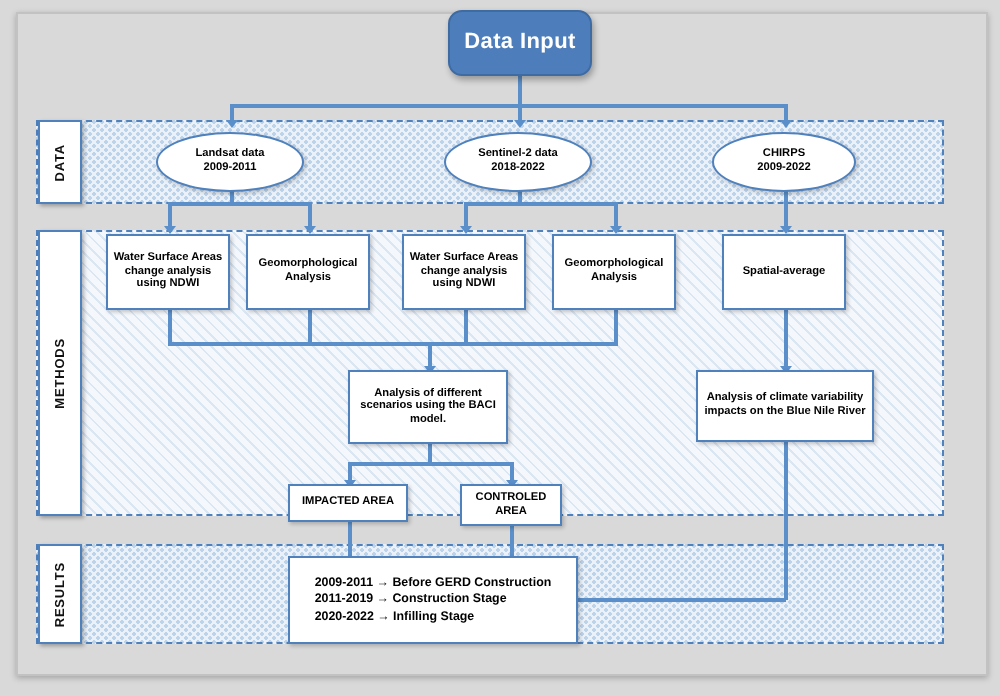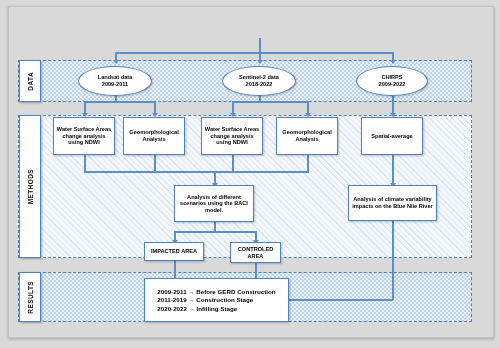--- a/index.html
+++ b/index.html
@@ -192,20 +192,23 @@
   <div class="ln lnv" style="left:255.4px;top:231px;height:11px;"></div>
   <div class="arrow" style="left:253.2px;top:240px;"></div>
 
   <div class="ln lnv" style="left:174px;top:261px;height:17px;"></div>
   <div class="ln lnv" style="left:255.4px;top:263px;height:15px;"></div>
 
   <div class="ln lnv" style="left:392px;top:221px;height:79px;"></div>
   <div class="ln lnh" style="left:289px;top:299px;width:104px;"></div>
   <div class="arrow-left" style="left:285px;top:296.8px;"></div>
 
+  <div class="node title-node" style="left:224px;top:5px;width:72px;height:33px;">
+    <span>Data Input</span>
+  </div>
 
   <div class="node ellipse" style="left:78px;top:66px;width:74px;height:30px;">
     <div>
       <div>Landsat data</div>
       <div>2009-2011</div>
     </div>
   </div>
   <div class="node ellipse" style="left:222px;top:66px;width:74px;height:30px;">
     <div>
       <div>Sentinel-2 data</div>

